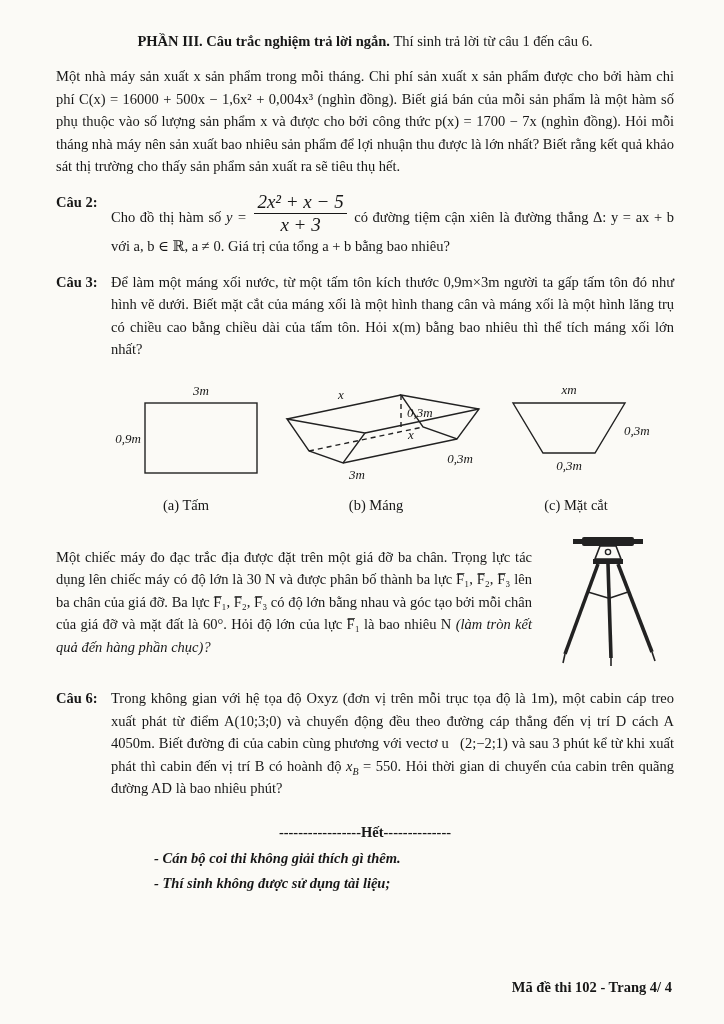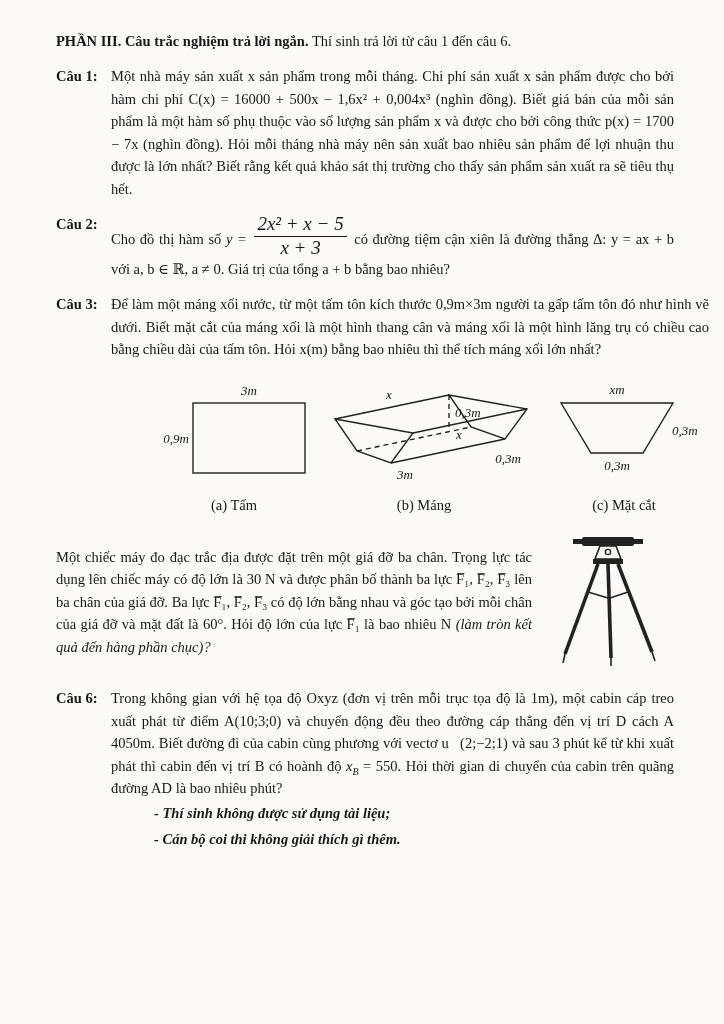--- a/index.html
+++ b/index.html
@@ -11,33 +11,33 @@
   }
   .page {
     width: 100%; height: 100%;
     padding: 30px 50px 0 56px;
     font-family: "Liberation Serif", "DejaVu Serif", serif;
     font-size: 14.5px;
     line-height: 1.55;
     color: #171717;
     position: relative;
   }
-  .header-line { margin: 0 0 2px 0; }
+  .header-line { margin: 0 0 2px 0; text-align: center; }
   .b { font-weight: bold; }
   .q { display: flex; margin-top: 13px; }
   .qlabel { flex: 0 0 55px; font-weight: bold; }
   .qbody { flex: 1; text-align: justify; }
   .frac {
     display: inline-block; vertical-align: -9px; text-align: center;
     line-height: 1.12; margin: 0 3px; font-style: italic; font-size: 19px;
   }
   .frac .num { display: block; padding: 0 3px 1px; border-bottom: 1.2px solid #171717; }
   .frac .den { display: block; }
   .mathit { font-style: italic; }
-  .figrow { display: flex; justify-content: space-between; align-items: flex-end; margin-top: 8px; margin-left: 48px; }
+  .figrow { display: flex; align-items: flex-end; margin-top: 8px; }
   .fig { text-align: center; }
   .figcap { margin-top: 1px; }
   svg text {
     font-family: "Liberation Serif", "DejaVu Serif", serif;
     font-size: 13px; font-style: italic; fill: #171717;
   }
   .shape { fill: none; stroke: #222; stroke-width: 1.4; }
   .dash { stroke-dasharray: 5 4; }
   .q5flex { display: flex; align-items: center; gap: 14px; }
   .q5text { flex: 1; text-align: justify; }
@@ -51,21 +51,20 @@
 <body>
 
 <div class="page">
 
   <p class="header-line">
     <span class="b">PHẦN III. Câu trắc nghiệm trả lời ngắn.</span>
     <span>Thí sinh trả lời từ câu 1 đến câu 6.</span>
   </p>
 
   <div class="q">
-    <div class="qlabel">Câu 1:</div>
     <div class="qbody">Một nhà máy sản xuất x sản phẩm trong mỗi tháng. Chi phí sản xuất x sản phẩm được cho bởi hàm chi phí C(x) = 16000 + 500x − 1,6x² + 0,004x³ (nghìn đồng). Biết giá bán của mỗi sản phẩm là một hàm số phụ thuộc vào số lượng sản phẩm x và được cho bởi công thức p(x) = 1700 − 7x (nghìn đồng). Hỏi mỗi tháng nhà máy nên sản xuất bao nhiêu sản phẩm để lợi nhuận thu được là lớn nhất? Biết rằng kết quả khảo sát thị trường cho thấy sản phẩm sản xuất ra sẽ tiêu thụ hết.</div>
   </div>
 
   <div class="q">
     <div class="qlabel">Câu 2:</div>
     <div class="qbody">
       <span>Cho đồ thị hàm số </span>
       <span class="mathit">y =</span>
       <span class="frac"><span class="num">2x² + x − 5</span><span class="den">x + 3</span></span>
       <span> có đường tiệm cận xiên là đường thẳng Δ: y = ax + b với a, b ∈ ℝ, a ≠ 0. Giá trị của tổng a + b bằng bao nhiêu?</span>
@@ -159,17 +158,19 @@
     </div>
   </div>
 
   <div class="q">
     <div class="qlabel">Câu 6:</div>
     <div class="qbody">
       <span>Trong không gian với hệ tọa độ Oxyz (đơn vị trên mỗi trục tọa độ là 1m), một cabin cáp treo xuất phát từ điểm A(10;3;0) và chuyển động đều theo đường cáp thẳng đến vị trí D cách A 4050m. Biết đường đi của cabin cùng phương với vectơ u⃗(2;−2;1) và sau 3 phút kể từ khi xuất phát thì cabin đến vị trí B có hoành độ </span><span class="mathit">x</span><sub class="small mathit">B</sub><span> = 550. </span><span>Hỏi thời gian di chuyển của cabin trên quãng đường AD là bao nhiêu phút?</span>
     </div>
   </div>
 
+  <div class="het">-----------------Hết--------------</div>
+  <div class="fnote">- Cán bộ coi thi không giải thích gì thêm.</div>
   <div class="fnote">- Thí sinh không được sử dụng tài liệu;</div>
-  <div class="fnote">- Cán bộ coi thi không giải thích gì thêm.</div>
 
+  <div class="pagefoot">Mã đề thi 102 - Trang 4/ 4</div>
 
 </div>
 
 </body></html>

